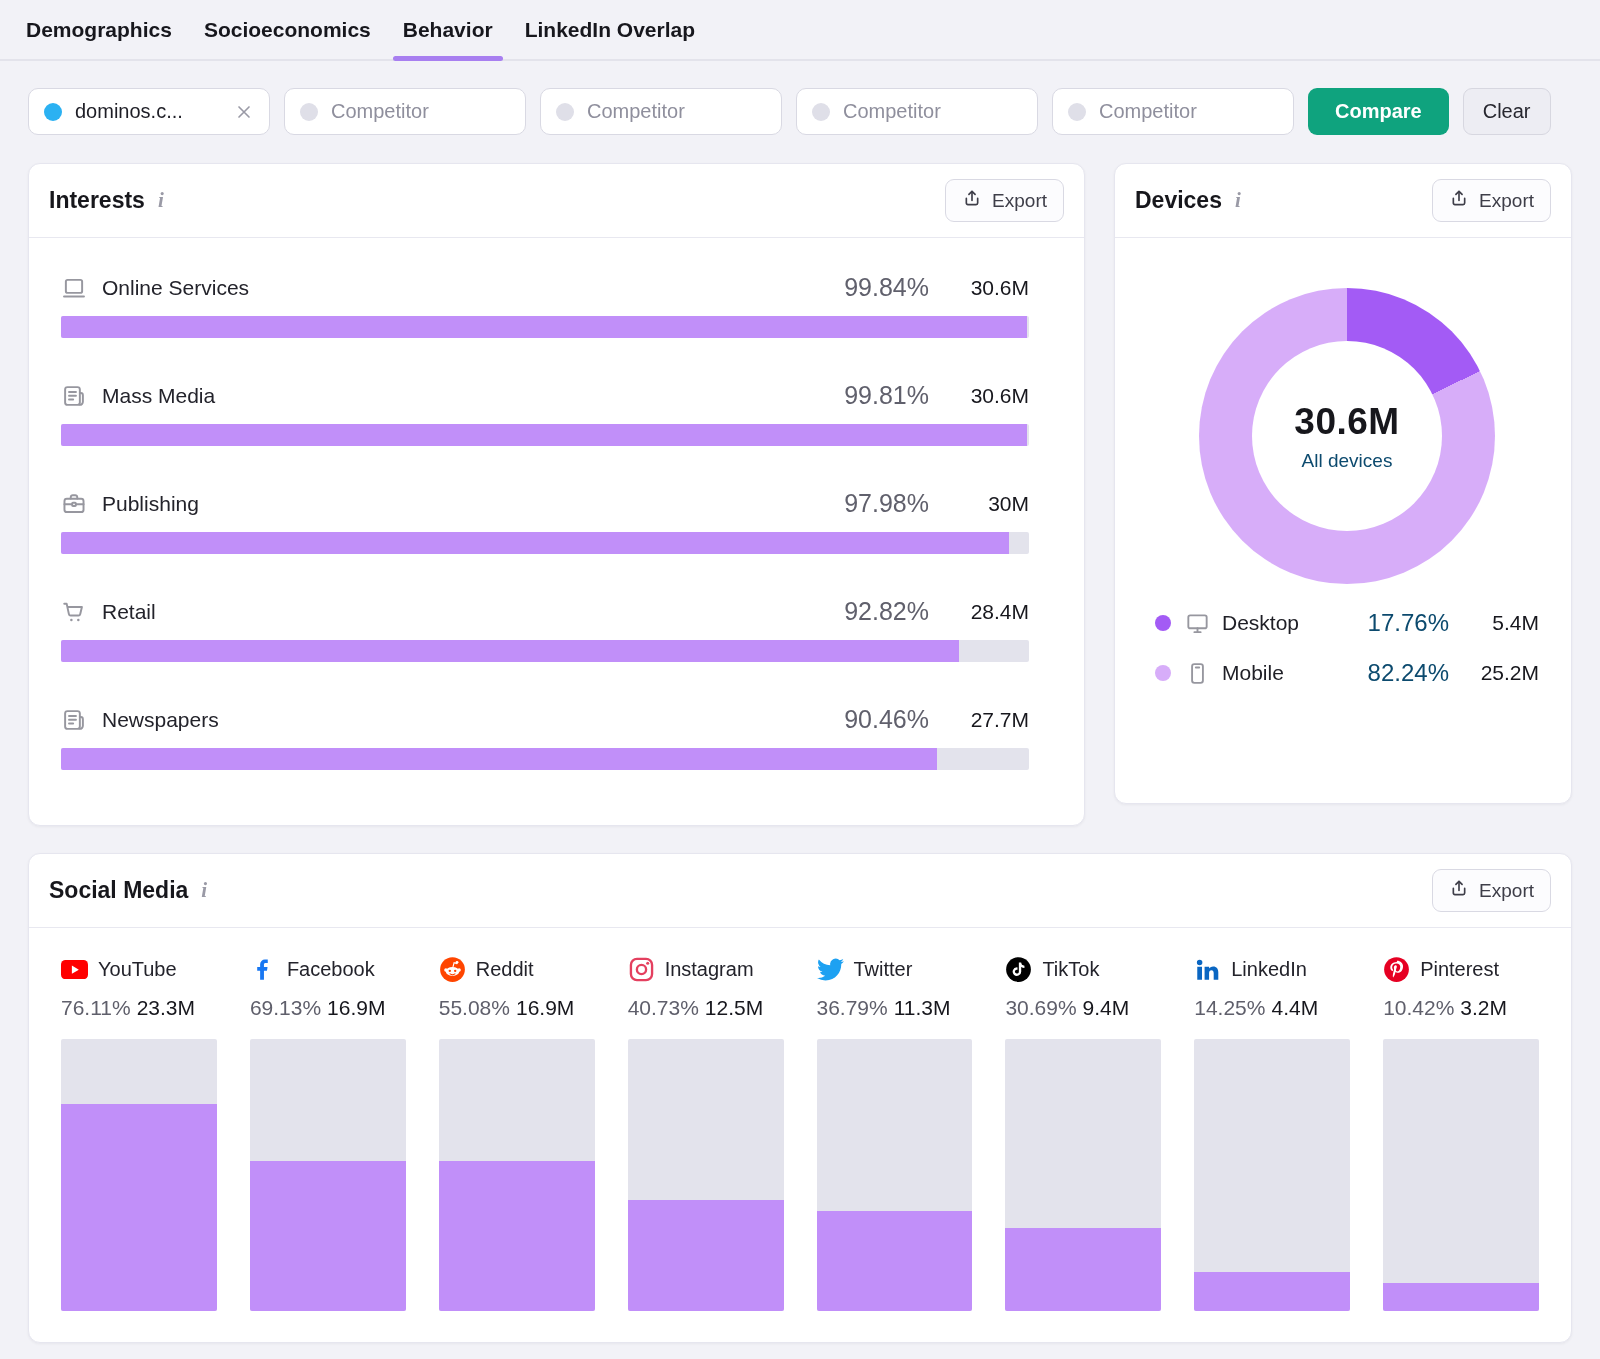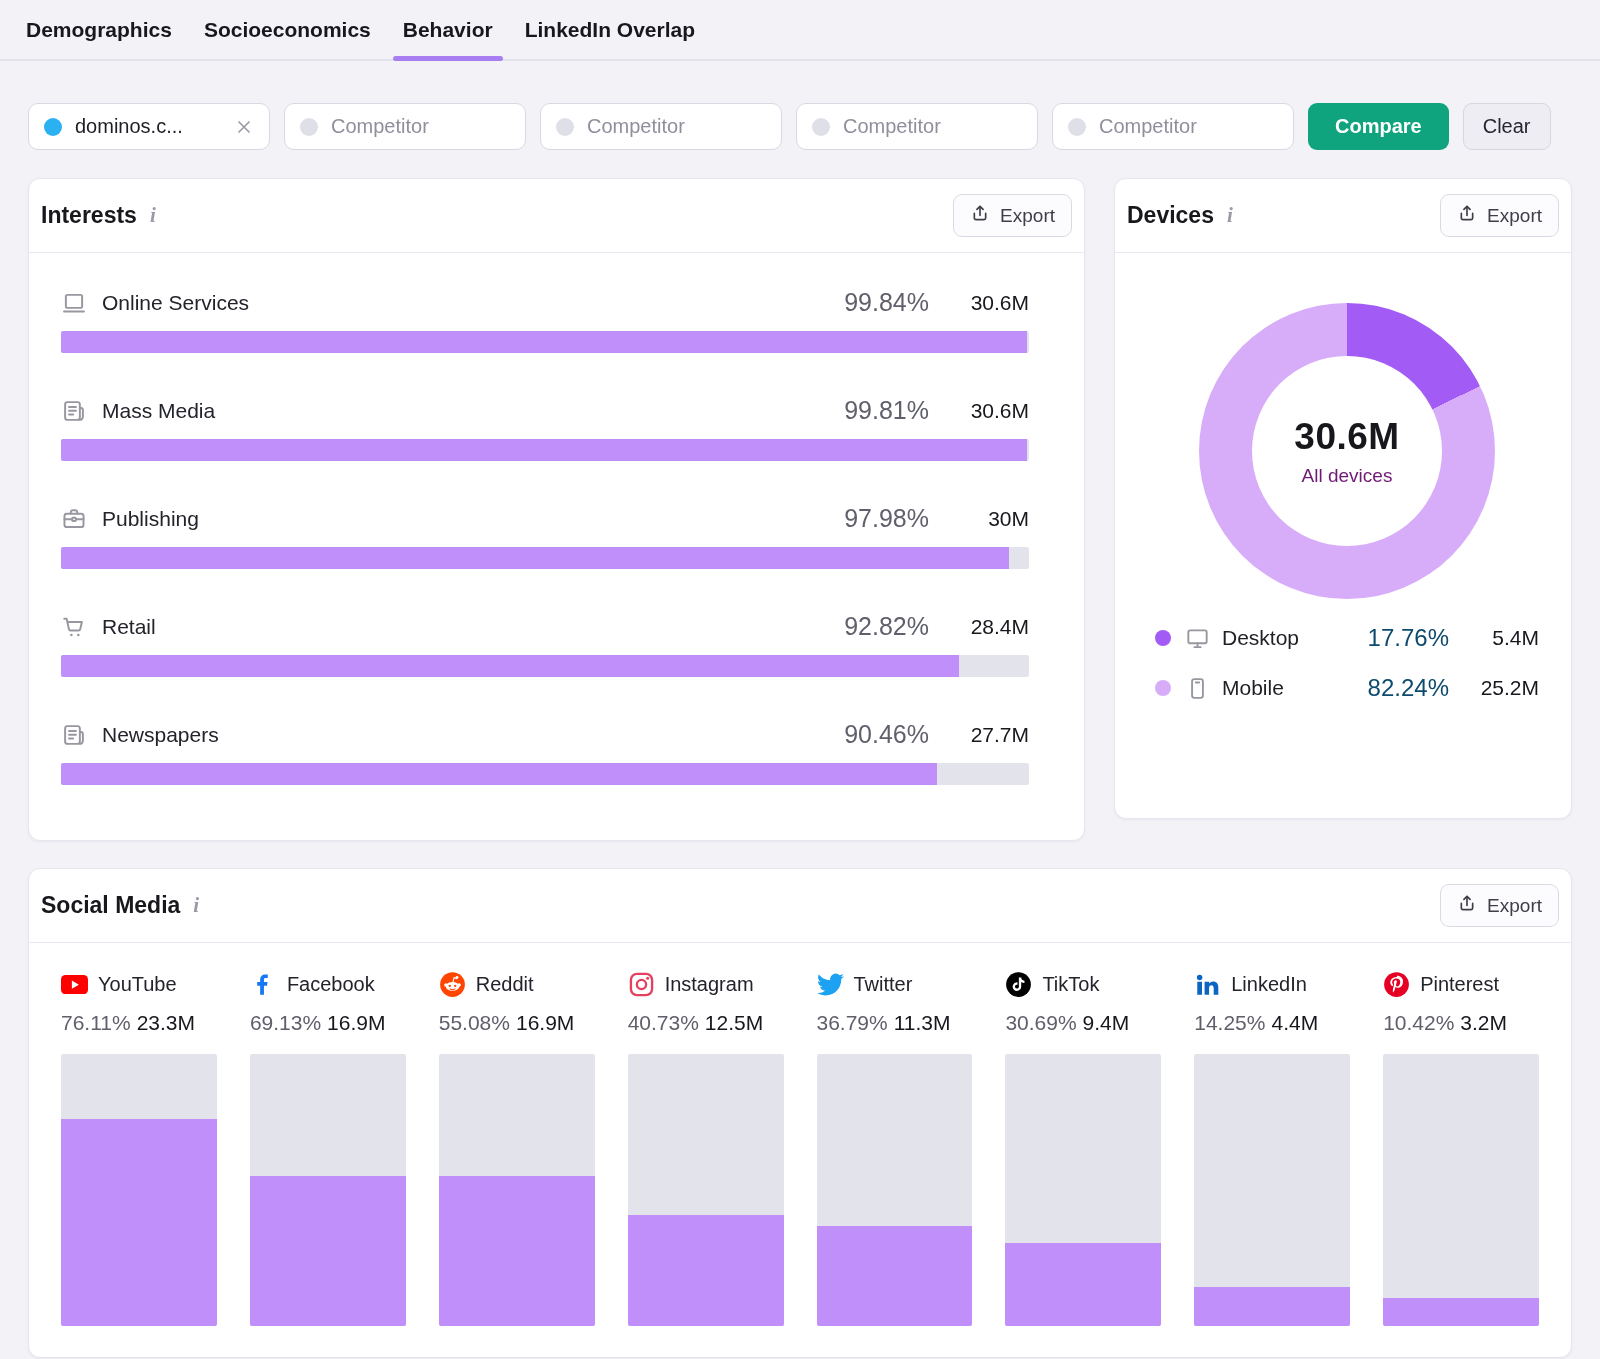--- a/index.html
+++ b/index.html
@@ -19,21 +19,21 @@
   .tab {
     position: relative; display: flex; align-items: center;
     font-size: 21px; font-weight: 700; color: #17171D;
     cursor: pointer; white-space: nowrap; padding: 0 2px;
   }
   .tab.active::after {
     content: ""; position: absolute; left: -8px; right: -8px; bottom: -2px;
     height: 5px; border-radius: 3px; background: var(--accent-purple, #A87FF0);
   }
   
-  .filter-row { display: flex; gap: 14px; margin: 42px 28px 0; align-items: flex-end; }
+  .filter-row { display: flex; gap: 14px; margin: 27px 28px 0; align-items: flex-end; }
   .f-input {
     flex: 0 0 242px; height: 47px; background: #fff;
     border: 1px solid #D9D9E3; border-radius: 10px;
     display: flex; align-items: center; gap: 13px; padding: 0 15px;
     cursor: text;
   }
   .f-dot { width: 18px; height: 18px; border-radius: 50%; flex: 0 0 18px; }
   .f-label { font-size: 20px; color: #1E1E26; white-space: nowrap; overflow: hidden; }
   .f-input.is-placeholder .f-label { color: #8F8F9D; }
   .f-close { margin-left: auto; width: 20px; height: 20px; color: #9A9AA6; cursor: pointer; flex: 0 0 20px; }
@@ -49,21 +49,21 @@
     font-size: 20px; font-family: inherit; cursor: pointer;
   }
   
   .row-cards { display: flex; gap: 29px; margin: 28px 28px 0; align-items: flex-start; }
   .card {
     background: #fff; border: 1px solid #E6E6EF; border-radius: 12px;
     box-shadow: 0 1px 3px rgba(20,20,40,.05); overflow: hidden;
   }
   .card-header {
     display: flex; align-items: center;
-    padding: 13px 12px; height: 74px;
+    padding: 13px 20px; height: 74px;
     border-bottom: 1px solid #E8E8F0;
   }
   .card-title { font-size: 23px; font-weight: 700; color: #17171C; }
   .info-i {
     font-family: "Liberation Serif", serif; font-style: italic; font-weight: 700;
     color: #9A9AA6; font-size: 21px; margin-left: 13px; cursor: pointer;
   }
   .export-btn {
     margin-left: auto; display: inline-flex; align-items: center; gap: 10px;
     background: #FCFCFE; border: 1px solid #D9D9E3; border-radius: 9px;
@@ -85,21 +85,21 @@
   .int-fill { height: 100%; background: var(--bar-fill, #C18FF9); }
   
   .card.devices { flex: 1; height: 641px; }
   .devices-body { padding: 0 32px 0 40px; }
   .donut { width: 296px; height: 296px; border-radius: 50%; margin: 50px auto 0; position: relative; }
   .donut-hole {
     position: absolute; inset: 53px; border-radius: 50%; background: #fff;
     display: flex; flex-direction: column; align-items: center; justify-content: center;
   }
   .donut-val { font-size: 37px; font-weight: 800; color: #17171C; letter-spacing: .5px; }
-  .donut-sub { font-size: 19px; color: #701a75; margin-top: 7px; }
+  .donut-sub { font-size: 19px; color: #0c4a6e; margin-top: 7px; }
   .dev-legend { margin-top: 14px; }
   .leg-row { display: flex; align-items: center; height: 50px; }
   .leg-dot { width: 16px; height: 16px; border-radius: 50%; margin-right: 14px; flex: 0 0 16px; }
   .leg-icon { width: 25px; height: 25px; flex: 0 0 25px; color: #97979F; margin-right: 12px; }
   .leg-icon svg { width: 100%; height: 100%; }
   .leg-label { font-size: 21px; color: #1F1F26; }
   .leg-pct { margin-left: auto; font-size: 24px; color: #0c4a6e; width: 110px; text-align: right; }
   .leg-val { width: 90px; text-align: right; font-size: 21px; color: #17171D; }
   
   .card.social { margin: 27px 28px 0; height: 490px; }

